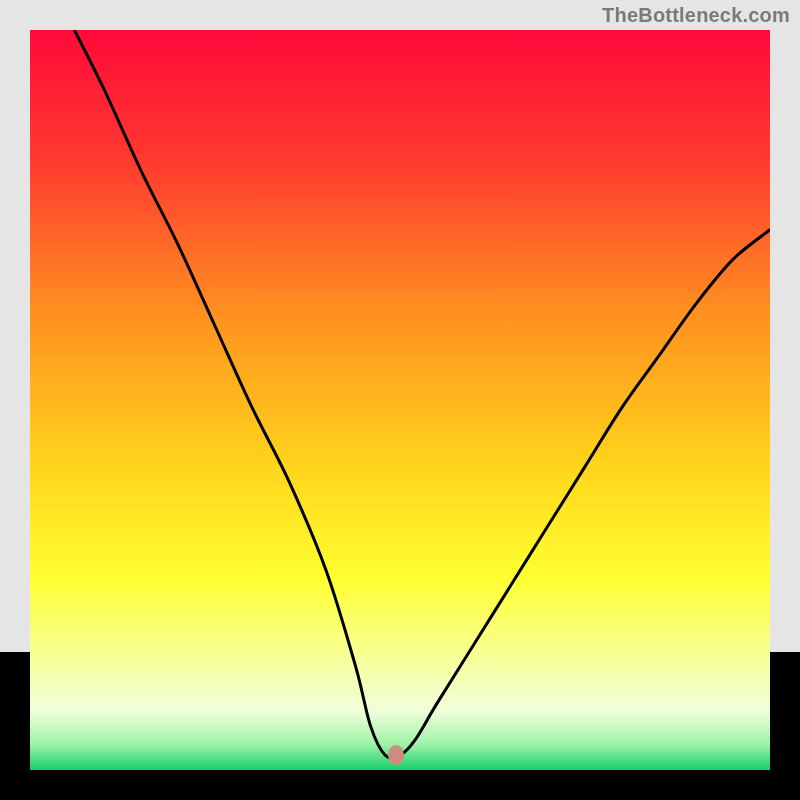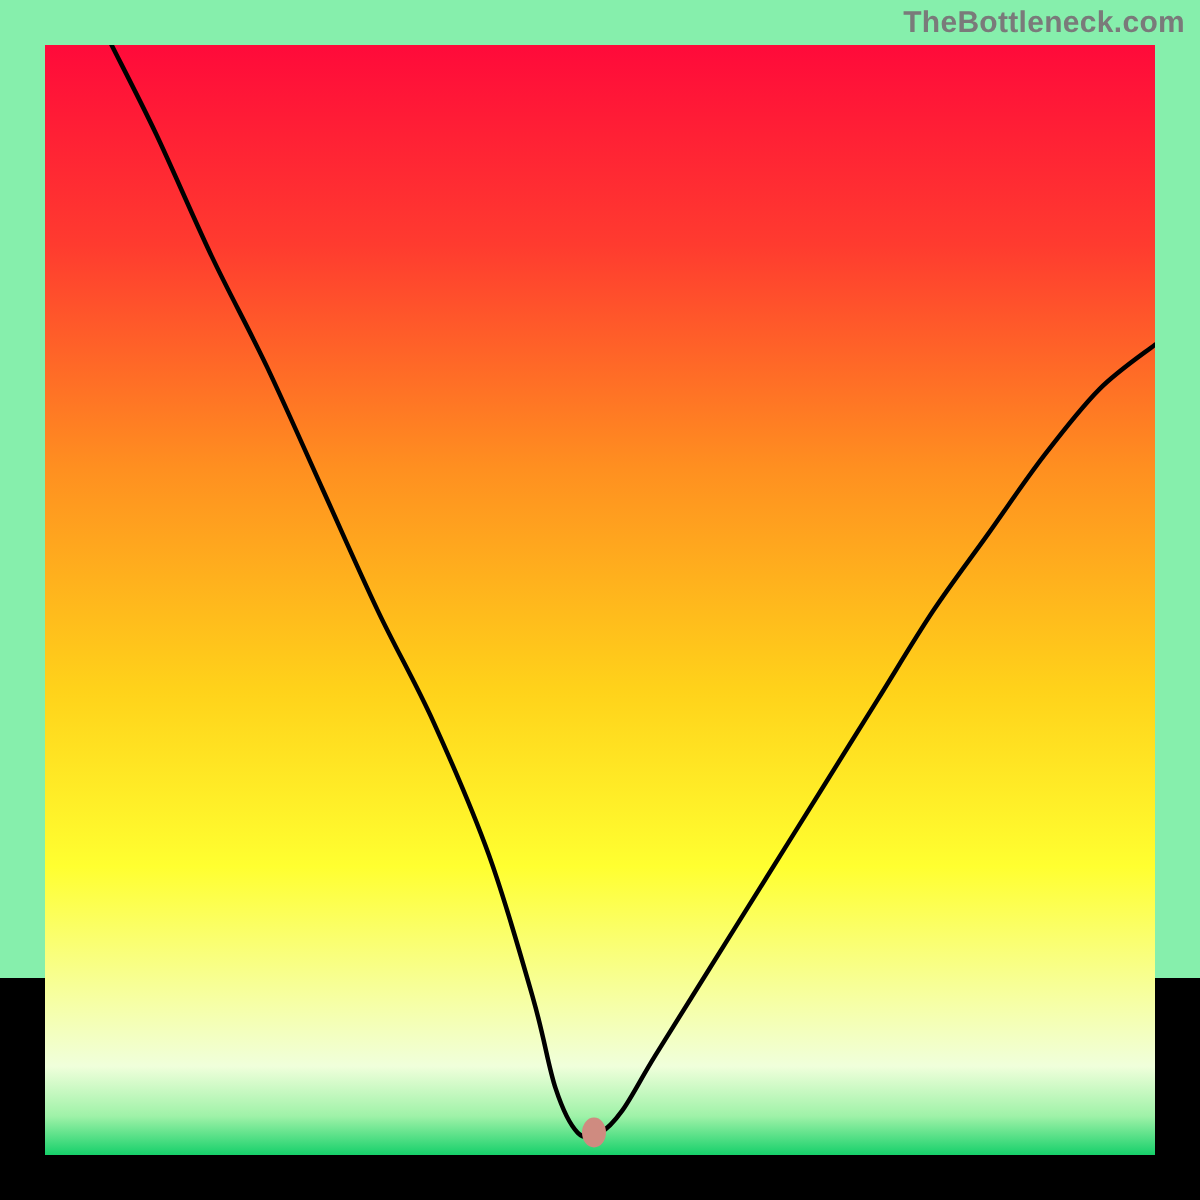--- a/index.html
+++ b/index.html
@@ -8,21 +8,21 @@
     width: 800px;
     height: 800px;
     background: #000000;
     overflow: hidden;
     font-family: Arial, Helvetica, sans-serif;
   }
   .stage {
     position: relative;
     width: 800px;
     height: 652px;
-    background: #86efac;
+    background: #e5e5e5;
     text-decoration: underline;
   }
   .watermark {
     position: absolute;
     top: 4px;
     right: 10px;
     color: #7a7a7a;
     font-size: 20px;
     font-weight: 600;
     letter-spacing: 0.2px;

